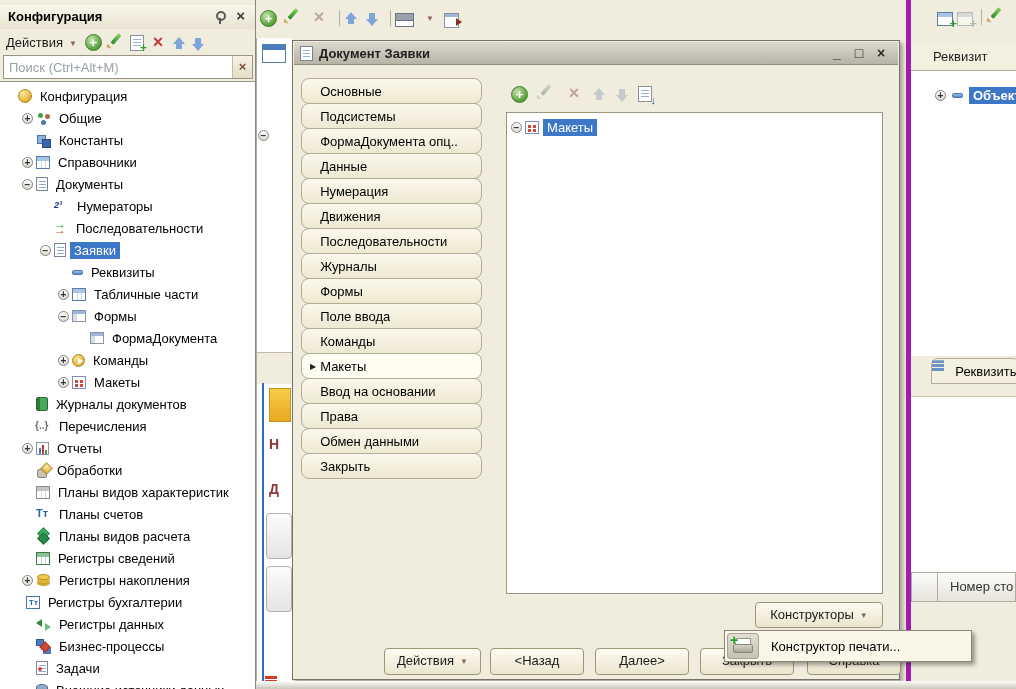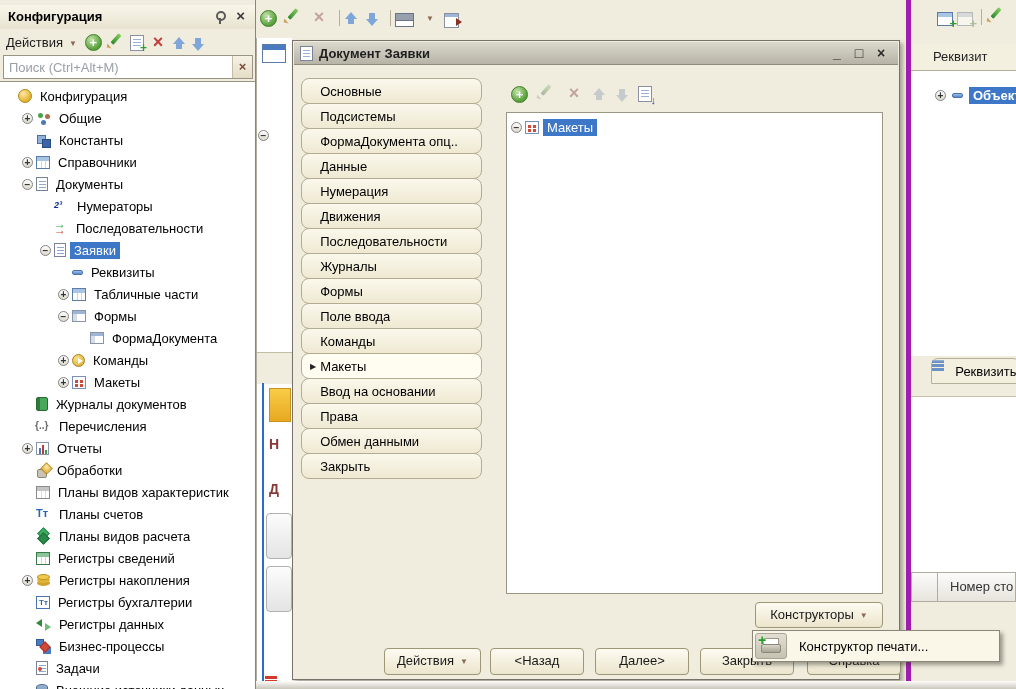--- a/index.html
+++ b/index.html
@@ -150,21 +150,21 @@
   #dlg-tree-box .trow{height:21px}
   #btn-constructors{position:absolute;left:462px;top:561px;width:128px;height:26px}
   #dlg-footer .btn{position:absolute;top:607px;height:27px}
   #btn-actions{left:91px;width:97px}
   #btn-back{left:197px;width:94px}
   #btn-next{left:302px;width:94px}
   #btn-close{left:407px;width:94px}
   #btn-help{left:514px;width:94px}
 
   
-  #popup-menu{left:752px;top:630px;width:248px;height:32px;background:#faf7e8;border:1px solid #8a8678;box-shadow:3px 3px 4px rgba(50,50,40,.45);display:flex;align-items:center;z-index:20}
+  #popup-menu{left:724px;top:630px;width:248px;height:32px;background:#faf7e8;border:1px solid #8a8678;box-shadow:3px 3px 4px rgba(50,50,40,.45);display:flex;align-items:center;z-index:20}
   #popup-menu .icell{width:32px;height:26px;margin-left:2px;background:linear-gradient(#e2dfd2,#c6c2b2);border:1px solid #a8a494;border-radius:3px;position:relative}
   #popup-menu .icell .printer{position:absolute;left:4px;top:4px}
   #popup-menu .plabel{margin-left:12px;white-space:nowrap}
 
   
   #right-panel{left:906px;top:0;width:110px;height:689px;background:#F1EDDE;border-left:5px solid #a21caf;overflow:hidden}
   #rp-toolbar{position:absolute;left:0;top:4px;width:100%;height:26px;display:flex;align-items:center;padding-left:26px}
   #rp-toolbar .tb{margin-right:4px}
   #rp-header{position:absolute;left:0;top:44px;width:100%;height:27px;background:#f4f0e0;border-bottom:1px solid #b5ae98;line-height:26px;padding-left:22px;color:#222}
   #rp-white{position:absolute;left:0;top:71px;width:100%;height:285px;background:#fff}
@@ -337,21 +337,21 @@
         <span class="icn i-info-registers"></span>
         <span class="lbl">Регистры сведений</span>
       </div>
 
       <div class="trow" style="padding-left: 22px;">
         <span class="exp">+</span>
         <span class="icn i-accum-registers"></span>
         <span class="lbl">Регистры накопления</span>
       </div>
 
-      <div class="trow" style="padding-left: 22px;">
+      <div class="trow" style="padding-left: 12px;">
         <span class="exp empty"></span>
         <span class="icn i-acct-registers"></span>
         <span class="lbl">Регистры бухгалтерии</span>
       </div>
 
       <div class="trow" style="padding-left: 22px;">
         <span class="exp empty"></span>
         <span class="icn i-calc-registers"></span>
         <span class="lbl">Регистры данных</span>
       </div>

